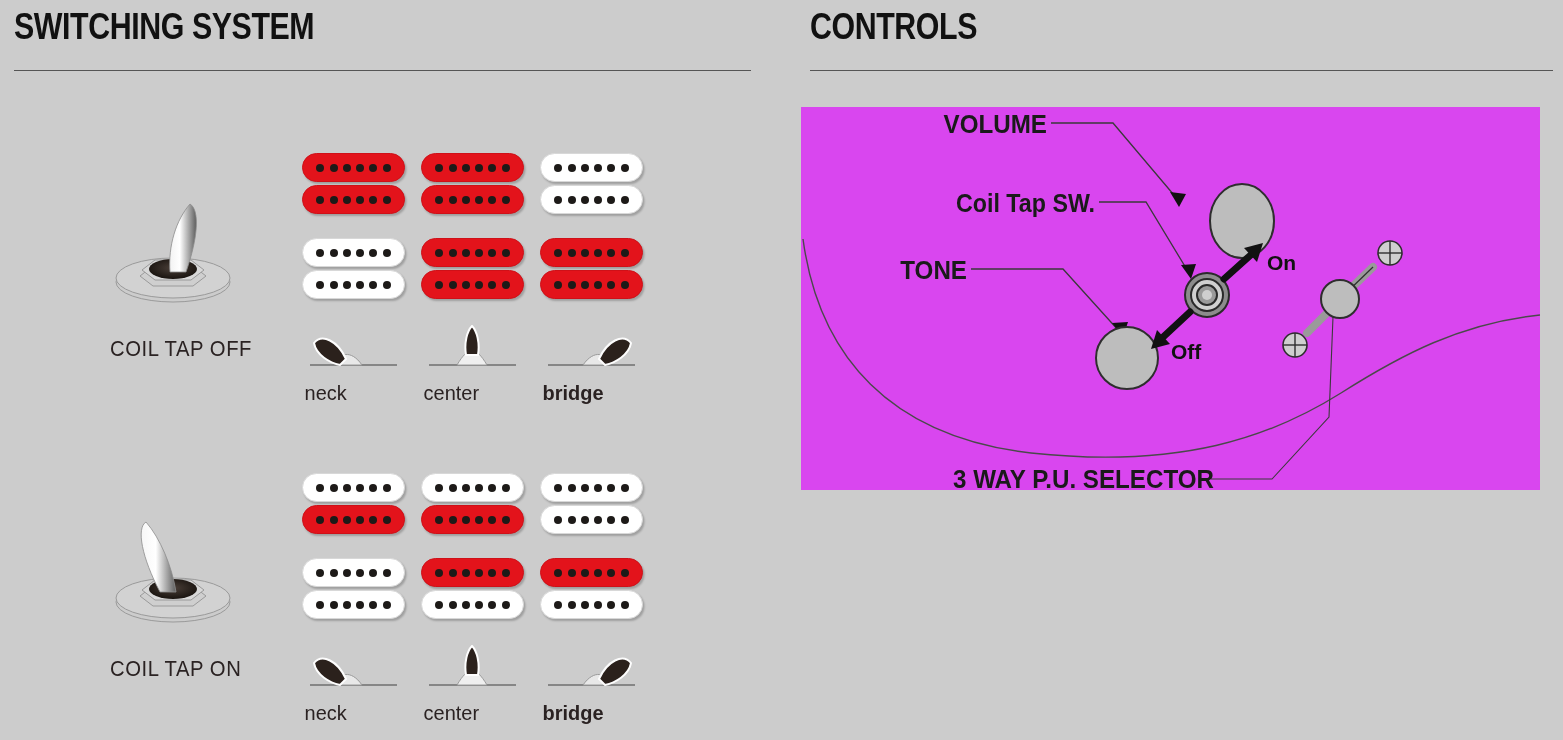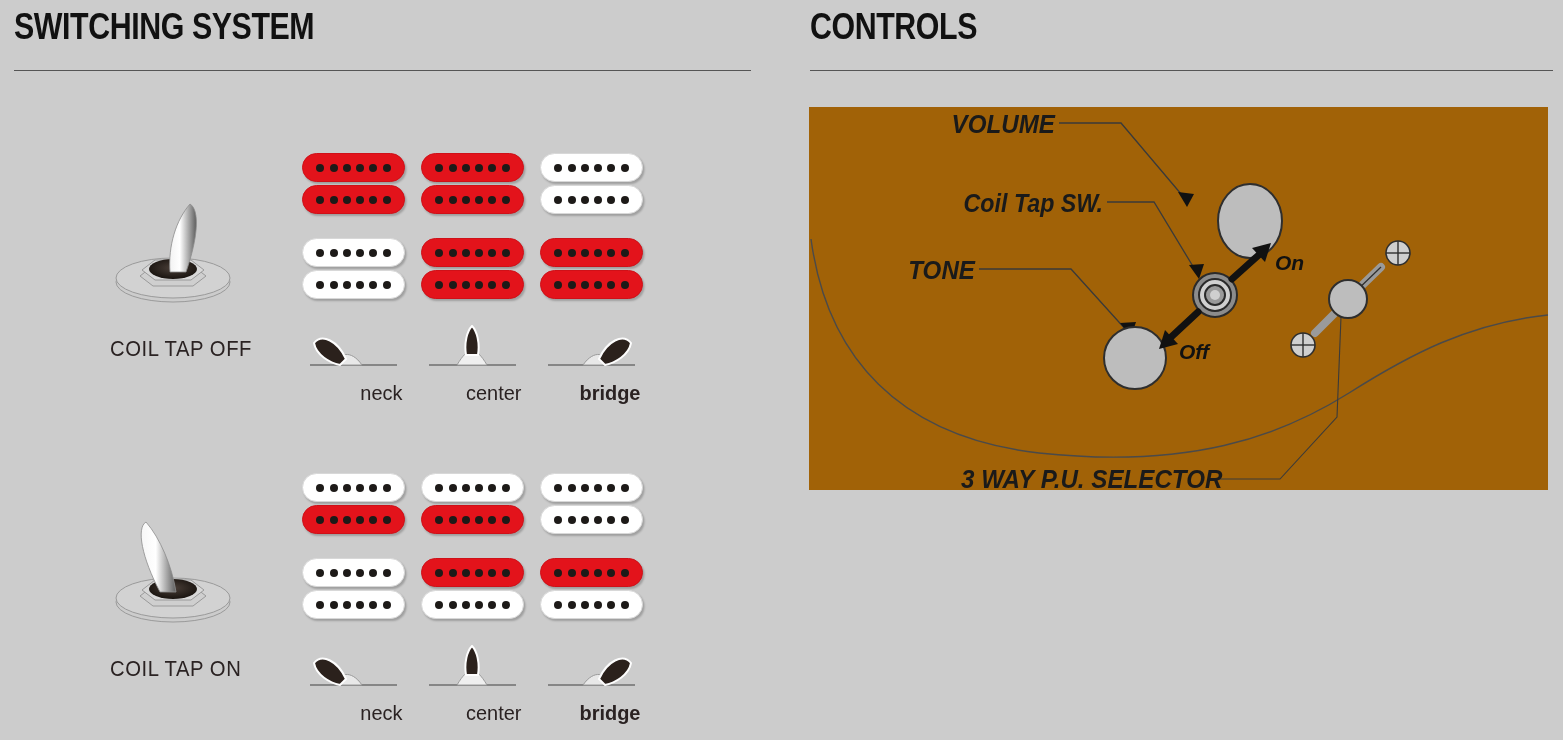--- a/index.html
+++ b/index.html
@@ -78,37 +78,36 @@
   .coil.on{background:#e3131b;border:1px solid #cf1018;}
   .coil.off{background:#ffffff;border:1px solid #d8d8d8;}
   .pole{
     width:8px;height:8px;border-radius:50%;
     background:#1d1a18;
     flex:0 0 auto;
   }
 
   
   .sel-row{position:absolute;display:flex;}
-  .sel{width:103px;margin-right:16px;text-align:right;}
+  .sel{width:103px;margin-right:16px;text-align:left;}
   .sel:last-child{margin-right:0;font-weight:bold;}
   .sel-name{
     margin-top:4px;
     font-family:"Liberation Sans Narrow","Liberation Sans",sans-serif;
     font-size:21px;
     color:#2a2222;
     transform:scaleX(0.95);
   }
 
   
   .ctrl-panel{
     position:absolute;
-    left:9px; top:107px;
+    left:1px; top:107px;
     width:739px; height:383px;
-    background:#a16207;
-    font-style:italic;
+    background:#d946ef;
   }
 </style>
 </head>
 <body>
 
 <div class="page">
 
   <div class="col col-left left">
 
     <div class="sec-title">SWITCHING SYSTEM</div>

